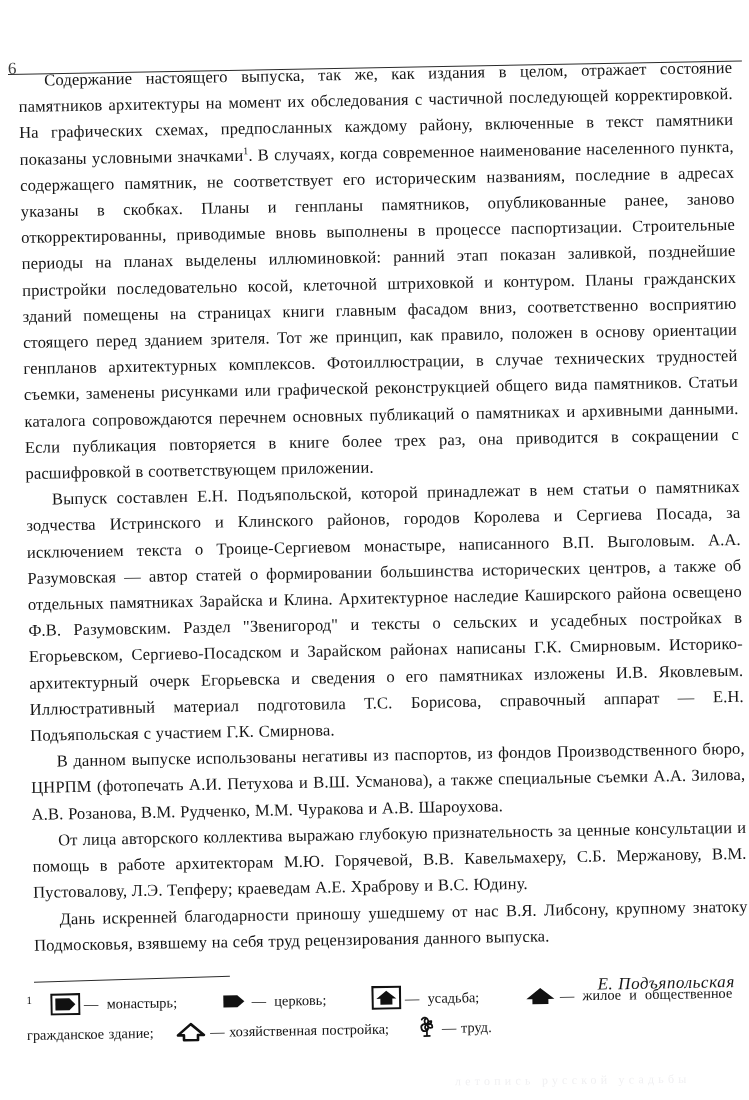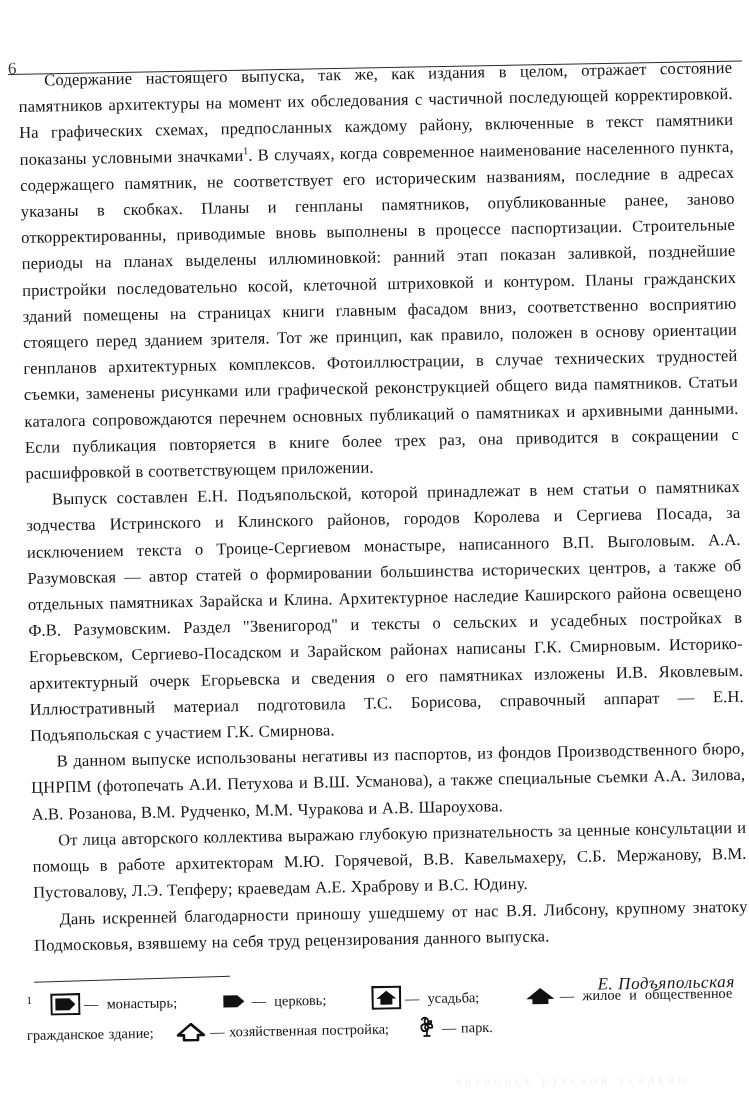--- a/index.html
+++ b/index.html
@@ -234,21 +234,21 @@
       <span class="legend-entry">
         <span class="ico">
           <svg width="22" height="24" viewBox="0 0 22 24">
             <path d="M6 4.5 A3.4 3.4 0 1 1 9.6 9.4 A3.4 3.4 0 1 1 5.6 13.4
                      A3.4 3.4 0 1 1 11 15 A3.6 3.6 0 1 1 16.4 12.6
                      A3.4 3.4 0 1 1 15.6 6.2 A3.4 3.4 0 1 1 11 3.2
                      A3.3 3.3 0 0 0 6 4.5 Z" fill="#ffffff" stroke="#111" stroke-width="1.7" stroke-linejoin="round"></path>
             <path d="M11 14 V21" stroke="#111" stroke-width="1.7"></path>
             <path d="M7.5 21 H14.5" stroke="#111" stroke-width="1.7"></path>
           </svg>
-        </span><span>— парк.</span>
+        </span><span>— труд.</span>
       </span>
 
     </div>
   </div>
 
   <div id="watermark">летопись русской усадьбы</div>
 
 </div>
 
 </body></html>

